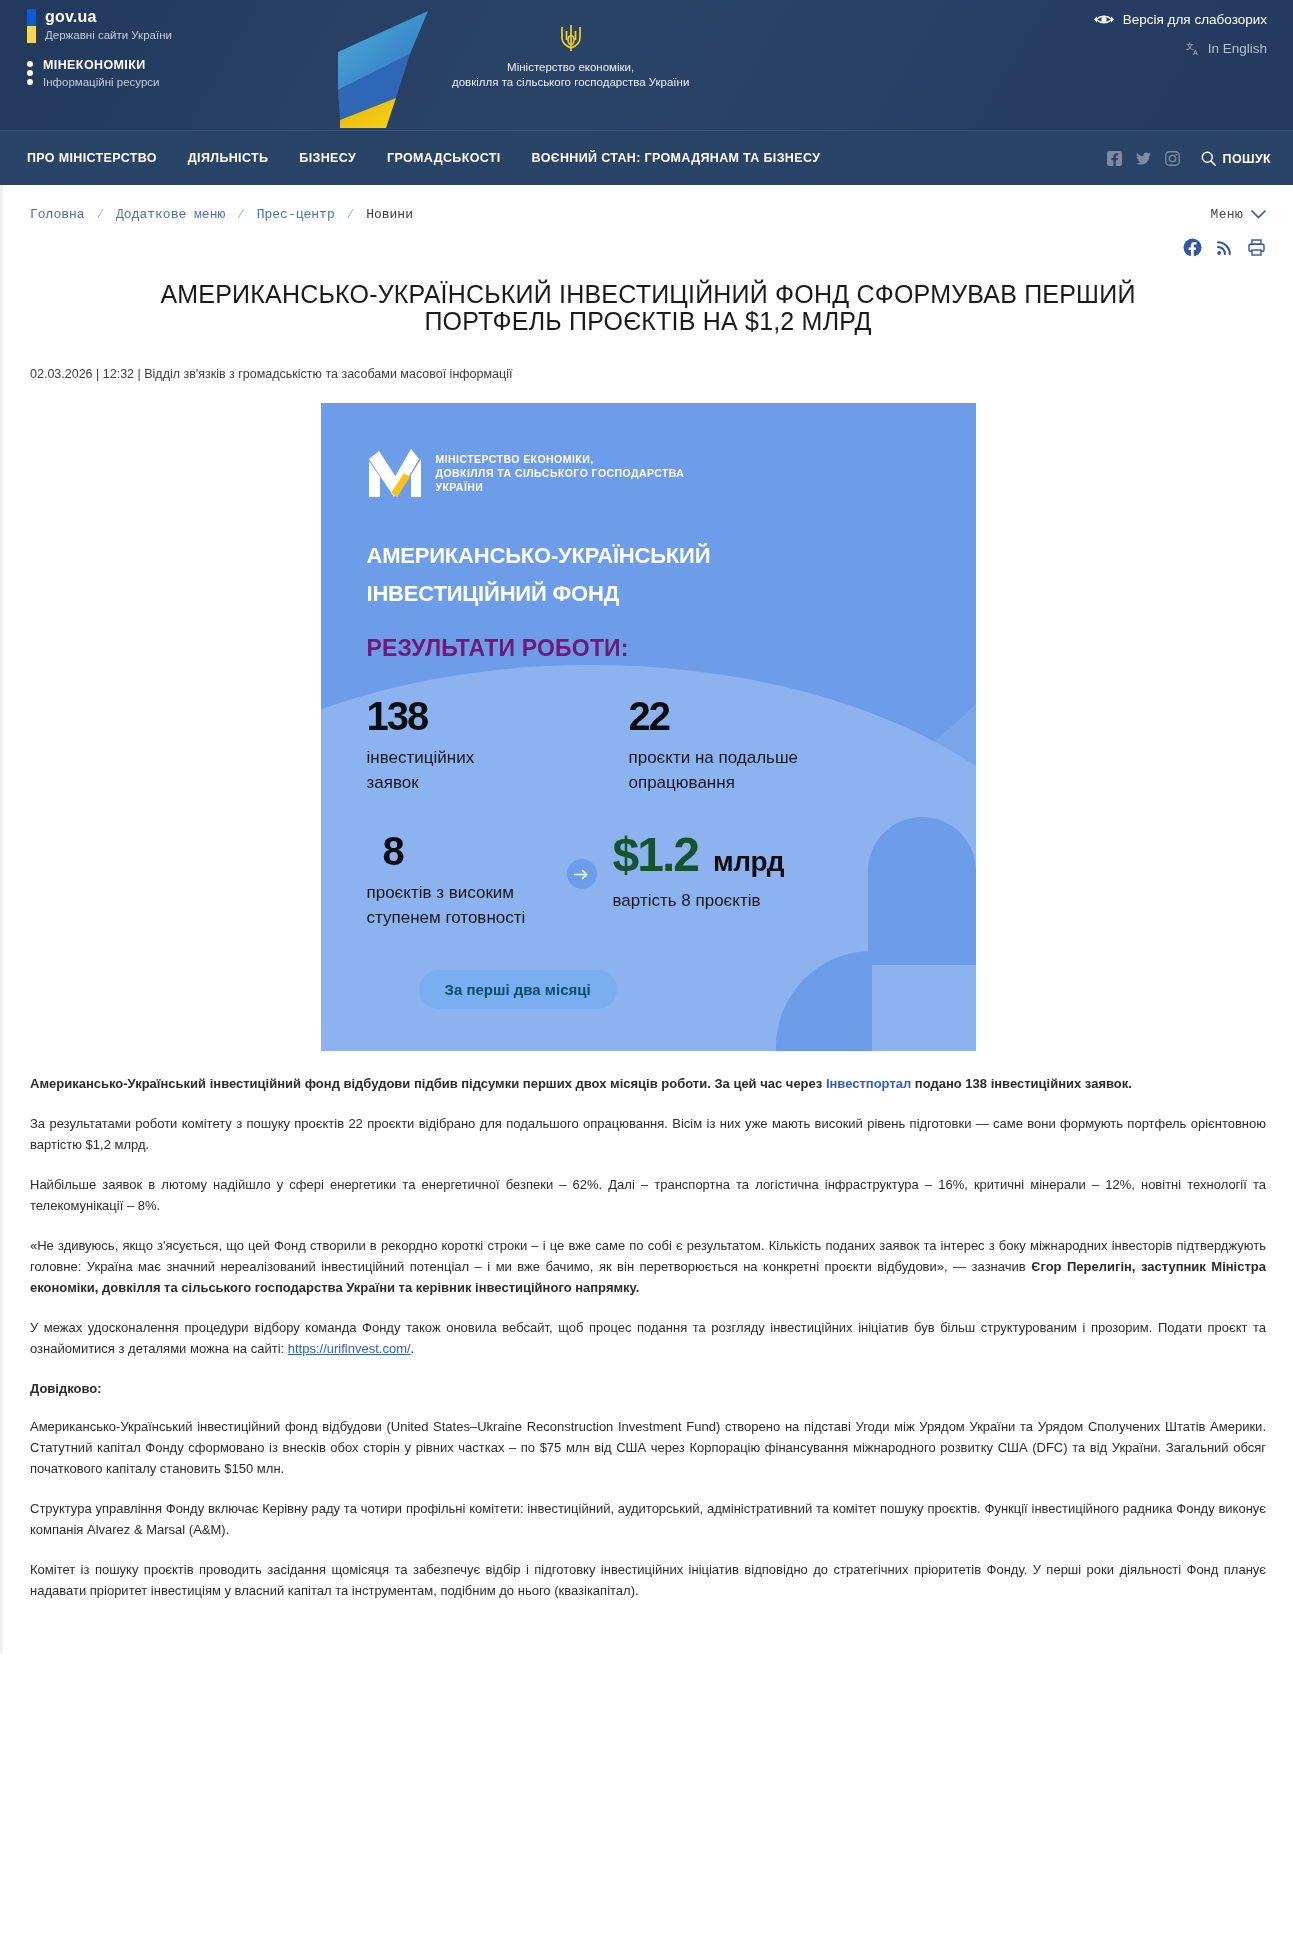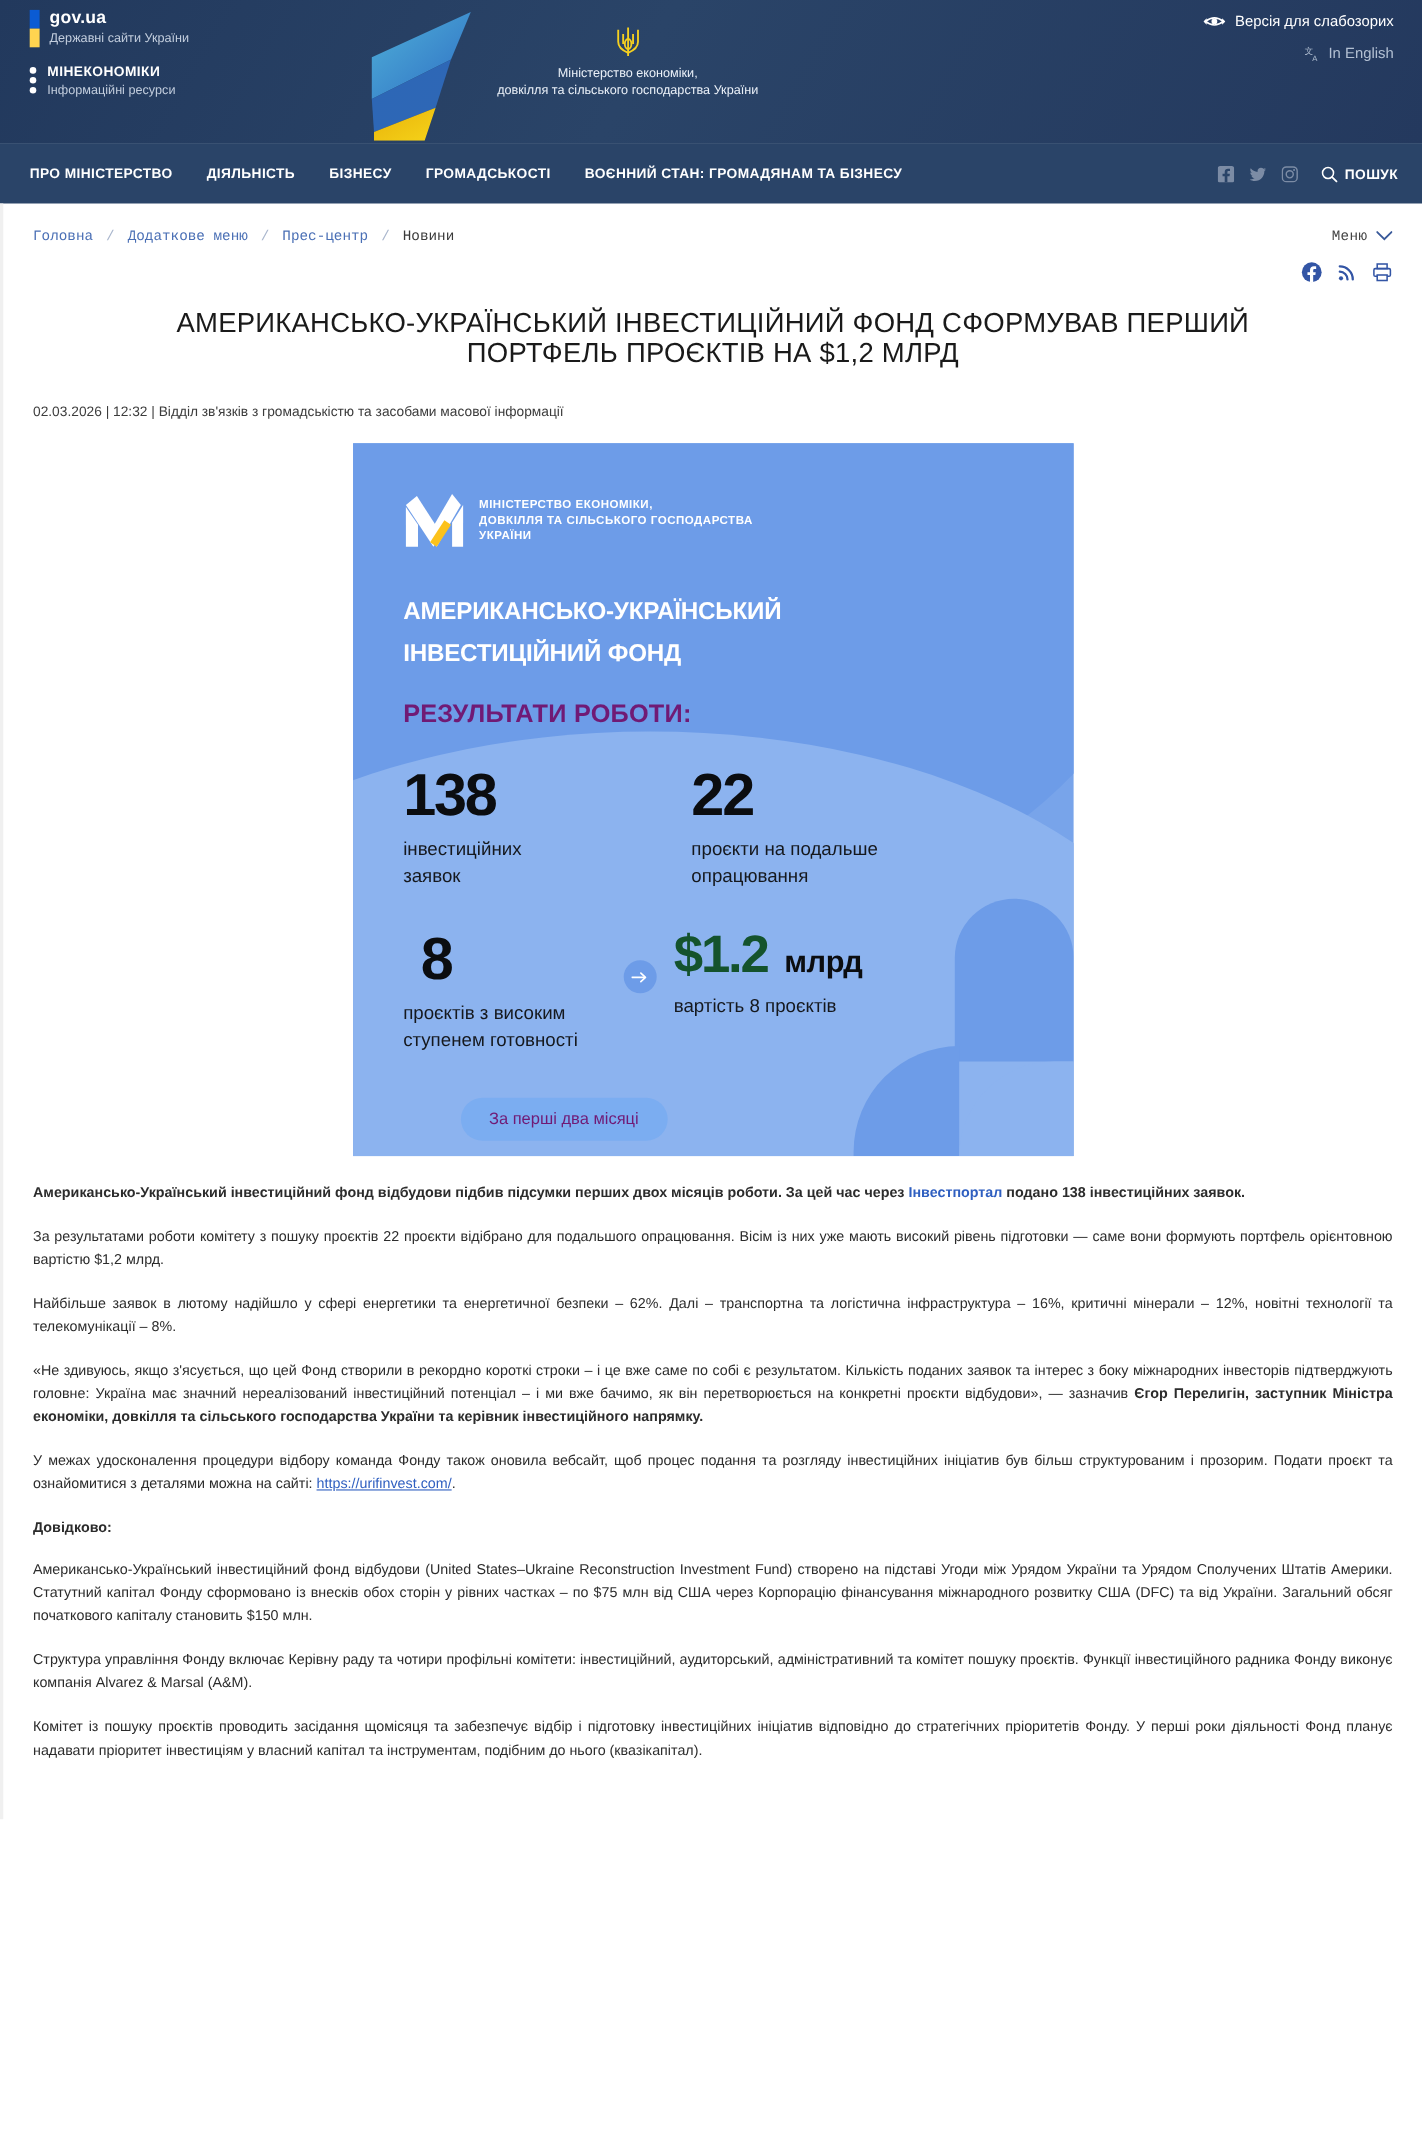--- a/index.html
+++ b/index.html
@@ -173,42 +173,42 @@
   }
 
   .stats-grid { margin-top: 34px; width: 530px; }
   .stat-row { display: flex; }
   .stat-cell-l { width: 262px; }
   .stat-cell-r { width: 268px; }
   .stat-num {
     color: #0b0d10; font-weight: bold; line-height: 1;
     letter-spacing: -2px;
   }
-  .n-big { font-size: 54px; }
+  .n-big { font-size: 40px; }
   .stat-cap {
     color: #15181d; font-size: 17px; line-height: 25px; margin-top: 9px;
     white-space: pre-line;
   }
 
   .row2 { display: flex; align-items: flex-start; margin-top: 36px; }
   .row2-left { width: 200px; }
   .arrow-chip {
     width: 30px; height: 30px; border-radius: 50%; background: #6d9ce8;
     display: flex; align-items: center; justify-content: center;
     margin: 28px 16px 0 0; flex: none;
   }
   .row2-right { flex: 1; }
   .money-line { display: flex; align-items: baseline; gap: 15px; }
   .money { font-size: 48px; font-weight: bold; color: #14532d; letter-spacing: -2px; line-height: 1; }
   .money-unit { font-size: 28px; font-weight: bold; color: #0b0d10; letter-spacing: -.4px; }
 
   .pill {
     display: inline-block; margin-top: 40px; margin-left: 52px;
-    background: #7badf1; color: #701a75; font-size: 15px;
-    padding: 11px 26px; border-radius: 22px; cursor: pointer;
+    background: #7badf1; color: #0c4a6e; font-size: 15px;
+    padding: 11px 26px; border-radius: 22px; cursor: pointer; font-weight: bold;
   }
 
   
   .body-text { padding: 4px 0 34px 0; }
   .body-text p {
     font-size: 13px; line-height: 21px; color: #2c2c2c;
     text-align: justify; margin-bottom: 19px;
   }
   .body-text p.lead { font-weight: bold; }
   .body-text p.sub-head { font-weight: bold; margin-bottom: 17px; }

